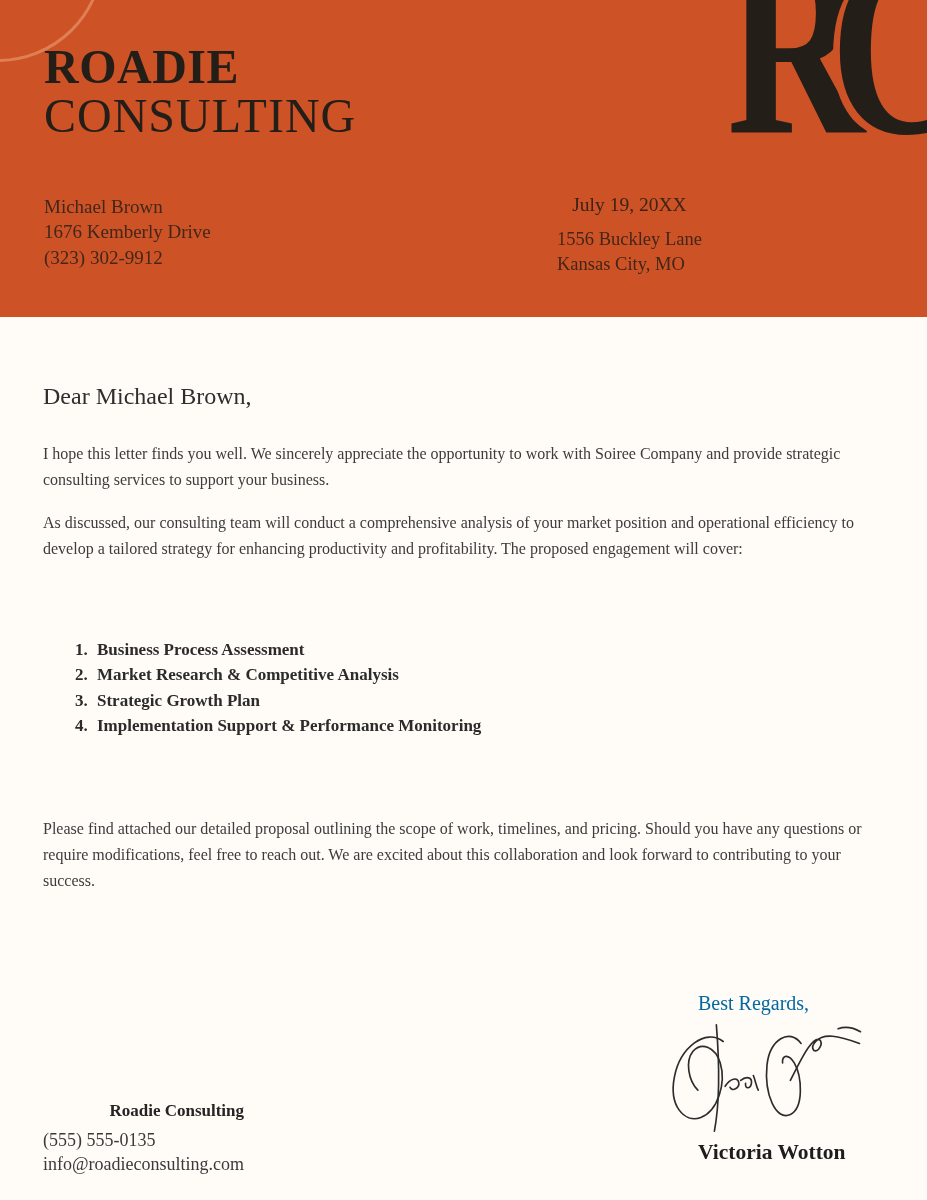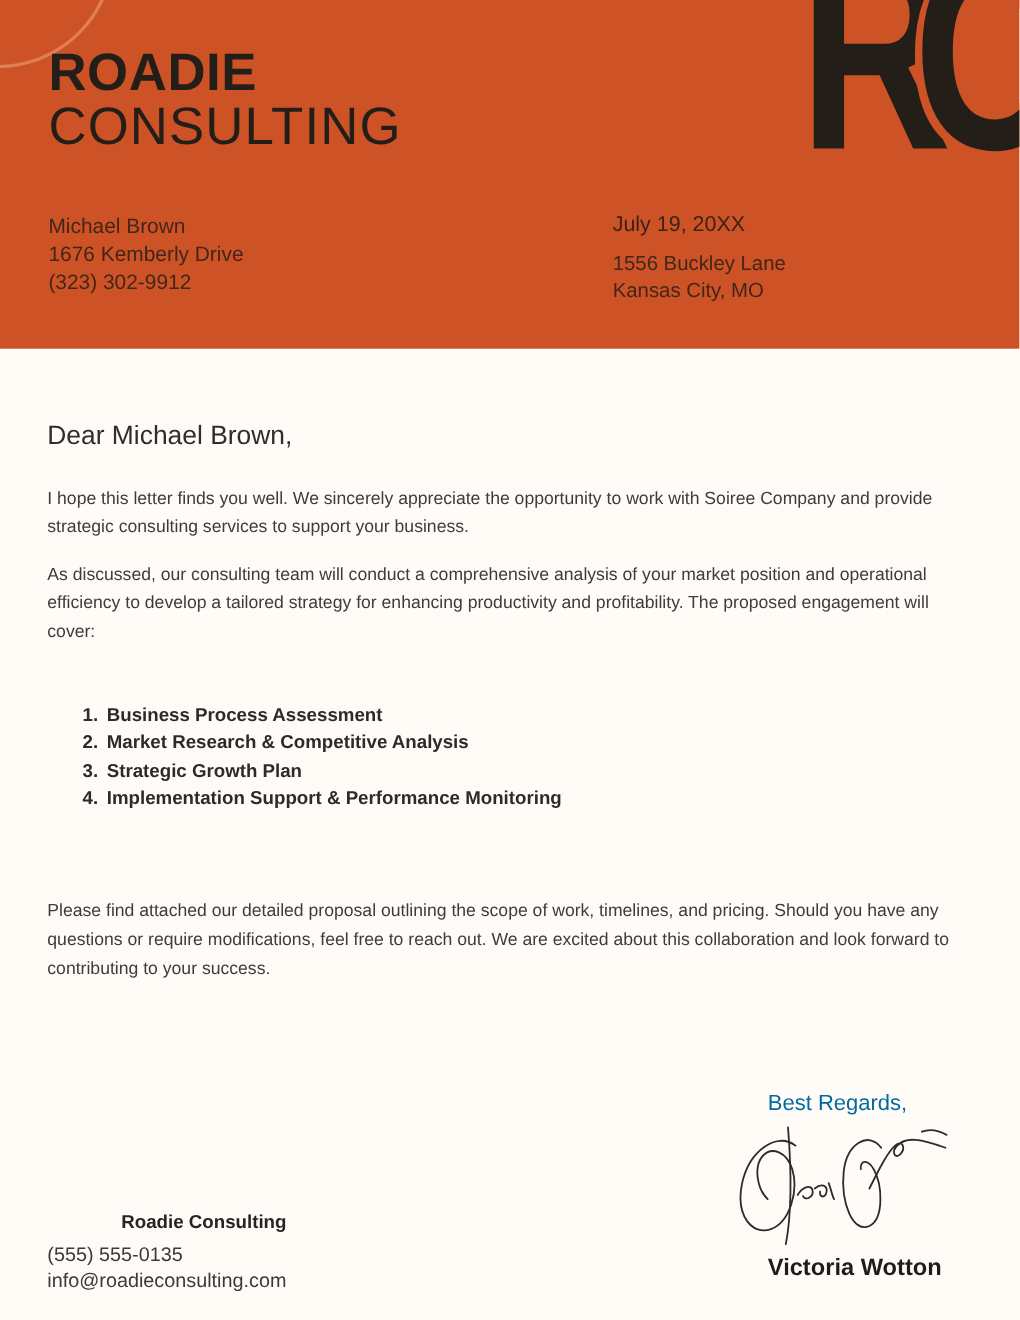--- a/index.html
+++ b/index.html
@@ -9,21 +9,21 @@
     --body-text:#3C3C3C;
     --page-bg:#FFFCF8;
   }
   *{margin:0;padding:0;box-sizing:border-box;}
   html,body{background:var(--page-bg);}
   .page{
     position:relative;
     width:927px;height:1200px;
     background:var(--page-bg);
     overflow:hidden;
-    font-family:Liberation Sans, sans-serif;
+    font-family:Liberation Serif, serif;
   }
   
   .header{
     position:absolute;left:0;top:0;width:927px;height:317px;
     background:var(--header-bg);
     overflow:hidden;
   }
   .arc-decoration{
     position:absolute;left:-108px;top:-150px;width:212px;height:212px;
     border-radius:50%;
@@ -51,21 +51,21 @@
   }
   .recipient{
     position:absolute;left:44px;top:194px;
     font-size:19px;line-height:25.3px;
     color:var(--header-contact);
   }
   .meta{
     position:absolute;left:557px;top:193px;
     color:#3C2318;
   }
-  .meta-date{font-size:19.5px;line-height:23px;margin-bottom:11px;}
+  .meta-date{font-size:19.5px;line-height:23px;margin-bottom:11px;text-align:center;}
   .meta-addr{font-size:18.5px;line-height:24.5px;color:var(--header-contact);}
   
   .greeting{
     position:absolute;left:43px;top:383px;
     font-size:24px;color:#2E2E2E;
   }
   .para{
     position:absolute;left:43px;width:842px;
     font-size:16px;line-height:25.8px;
     color:var(--body-text);

